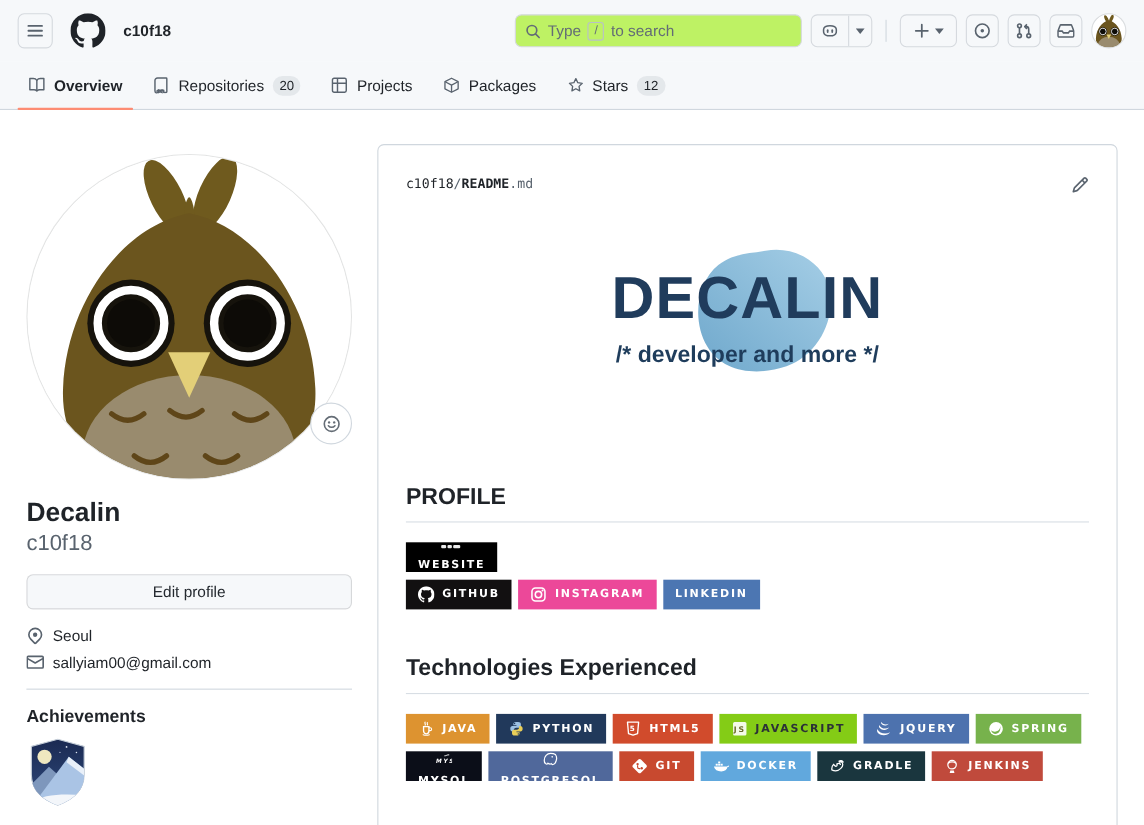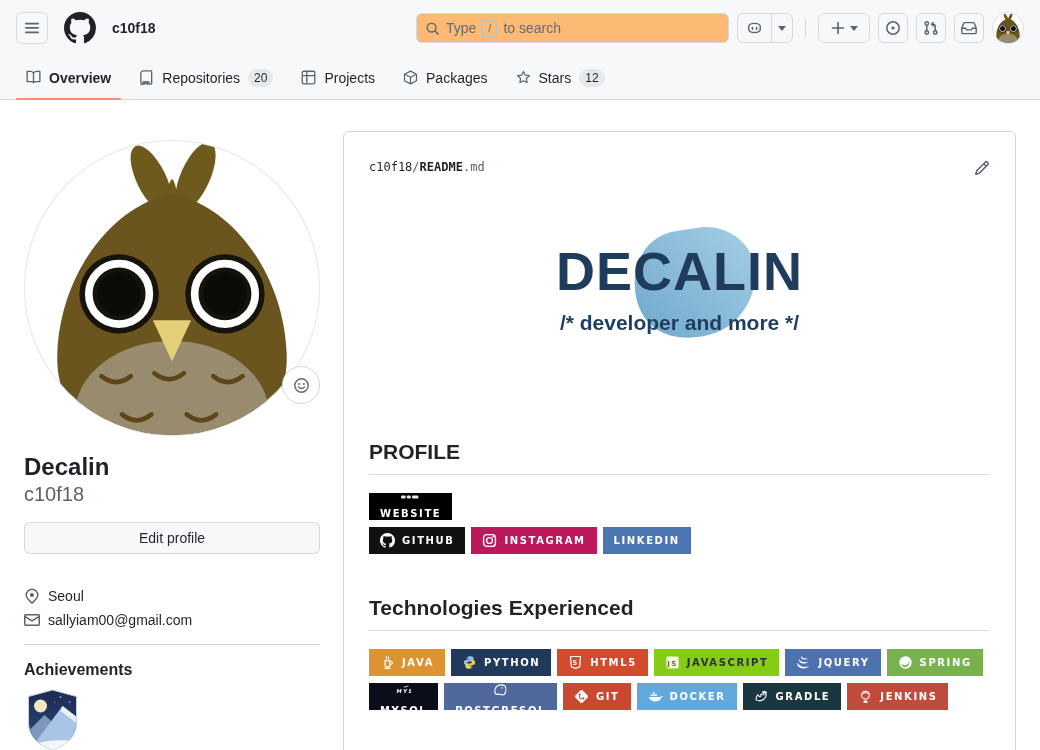--- a/index.html
+++ b/index.html
@@ -8,21 +8,21 @@
   .page { width:1040px; height:750px; overflow:hidden; position:relative; background:#fff; }
 
   
   .app-header { background:#f6f8fa; height:56px; display:flex; align-items:center; padding:0 16px; gap:8px; }
   .icon-btn { display:flex; align-items:center; justify-content:center; border:1px solid #d5d9de;
     border-radius:6px; background:transparent; color:#59636e; cursor:pointer; }
   .hamburger { width:32px; height:32px; }
   .gh-logo { width:32px; height:32px; color:#1f2328; margin-left:8px; }
   .ctx-title { font-size:14px; font-weight:600; margin-left:8px; }
   .header-right { margin-left:auto; display:flex; align-items:center; gap:8px; }
-  .search-box { width:313px; height:30px; border:1px solid #d5d9de; border-radius:6px; background:#fdba74;
+  .search-box { width:261px; height:30px; border:1px solid #d5d9de; border-radius:6px; background:#bef264;
     display:flex; align-items:center; padding:0 8px; gap:6px; color:#636c76; font-size:14px; cursor:text; }
   .slash-key { border:1px solid #b8c0c8; border-radius:3px; font-size:11px; line-height:15px; padding:0 5px; color:#636c76; }
   .split-btn { display:flex; height:30px; border:1px solid #d5d9de; border-radius:6px; overflow:hidden; }
   .split-btn > div { display:flex; align-items:center; justify-content:center; color:#59636e; cursor:pointer; }
   .split-main { width:34px; border-right:1px solid #d5d9de; }
   .split-caret { width:20px; }
   .vdivider { width:1px; height:20px; background:#d0d7de; margin:0 4px; }
   .plus-btn { width:52px; height:30px; gap:4px; }
   .sq-btn { width:30px; height:30px; }
   .header-avatar { width:32px; height:32px; border-radius:50%; overflow:hidden; cursor:pointer; border:1px solid rgba(27,31,36,.12); }
@@ -43,21 +43,21 @@
   .sidebar { width:296px; flex:none; }
   .avatar-wrap { position:relative; width:296px; height:296px; margin-top:9px; }
   .avatar-circle { width:296px; height:296px; border-radius:50%; overflow:hidden; border:1px solid rgba(27,31,36,.12); background:#fff; cursor:pointer; }
   .status-btn { position:absolute; left:258px; top:226px; width:38px; height:38px; border-radius:50%;
     background:#fff; border:1px solid #d0d7de; display:flex; align-items:center; justify-content:center; color:#656d76; cursor:pointer; }
   .vcard-names { margin-top:16px; }
   .p-name { font-size:24px; font-weight:600; line-height:1.25; }
   .p-login { font-size:20px; font-weight:300; color:#59636e; line-height:24px; }
   .edit-btn { margin-top:16px; width:100%; height:32px; border:1px solid rgba(31,35,40,.15); border-radius:6px;
     background:#f6f8fa; font-size:14px; font-weight:500; color:#24292f; cursor:pointer; font-family:inherit; }
-  .vcard-details { margin-top:34px; display:flex; flex-direction:column; gap:8px;text-align:center; }
+  .vcard-details { margin-top:16px; display:flex; flex-direction:column; gap:8px;text-align:center; }
   .vcard-row { display:flex; align-items:center; gap:8px; font-size:14px; color:#1f2328; }
   .vcard-row .v-icon { display:flex; color:#59636e; width:16px; justify-content:center; }
   .side-hr { border:none; border-top:1px solid #d0d7de; margin:16px 0; }
   .ach-title { font-size:16px; font-weight:600; }
   .ach-badges { margin-top:10px; }
   .ach-badge { cursor:pointer; display:inline-block; }
 
   
   .readme-card { flex:1; border:1px solid #d0d7de; border-radius:6px; padding:28px 25px 40px; height:660px; background:#fff; }
   .file-path { display:flex; align-items:flex-start; font-family:"DejaVu Sans Mono","Liberation Mono",monospace; font-size:12px; }
@@ -359,21 +359,21 @@
         </div>
       <div class="badge-row">
           <a class="badge" style="background: rgb(18, 16, 17); color: rgb(255, 255, 255);">
             <span class="b-icon">
               <svg width="15" height="15" viewBox="0 0 16 16">
                 <path fill="currentColor" d="M8 0C3.58 0 0 3.58 0 8c0 3.54 2.29 6.53 5.47 7.59.4.07.55-.17.55-.38 0-.19-.01-.82-.01-1.49-2.01.37-2.53-.49-2.69-.94-.09-.23-.48-.94-.82-1.13-.28-.15-.68-.52-.01-.53.63-.01 1.08.58 1.23.82.72 1.21 1.87.87 2.33.66.07-.52.28-.87.51-1.07-1.78-.2-3.64-.89-3.64-3.95 0-.87.31-1.59.82-2.15-.08-.2-.36-1.02.08-2.12 0 0 .67-.21 2.2.82.64-.18 1.32-.27 2-.27.68 0 1.36.09 2 .27 1.53-1.04 2.2-.82 2.2-.82.44 1.1.16 1.92.08 2.12.51.56.82 1.27.82 2.15 0 3.07-1.87 3.75-3.65 3.95.29.25.54.73.54 1.48 0 1.07-.01 1.93-.01 2.2 0 .21.15.46.55.38A8.01 8.01 0 0 0 16 8c0-4.42-3.58-8-8-8Z"></path>
               </svg>
             </span>
             <span>GITHUB</span>
           </a>
-          <a class="badge" style="background: #be185d; color: rgb(255, 255, 255); text-align: center;">
+          <a class="badge" style="background: #ec4899; color: rgb(255, 255, 255); text-align: center;">
             <span class="b-icon">
               <svg width="15" height="15" viewBox="0 0 16 16">
                 <g fill="none" stroke="currentColor" stroke-width="1.5">
                   <rect x="1.7" y="1.7" width="12.6" height="12.6" rx="3.4"></rect>
                   <circle cx="8" cy="8" r="3.1"></circle>
                 </g>
                 <circle cx="12" cy="4.1" r="1" fill="currentColor"></circle>
               </svg>
             </span>
             <span>INSTAGRAM</span>

